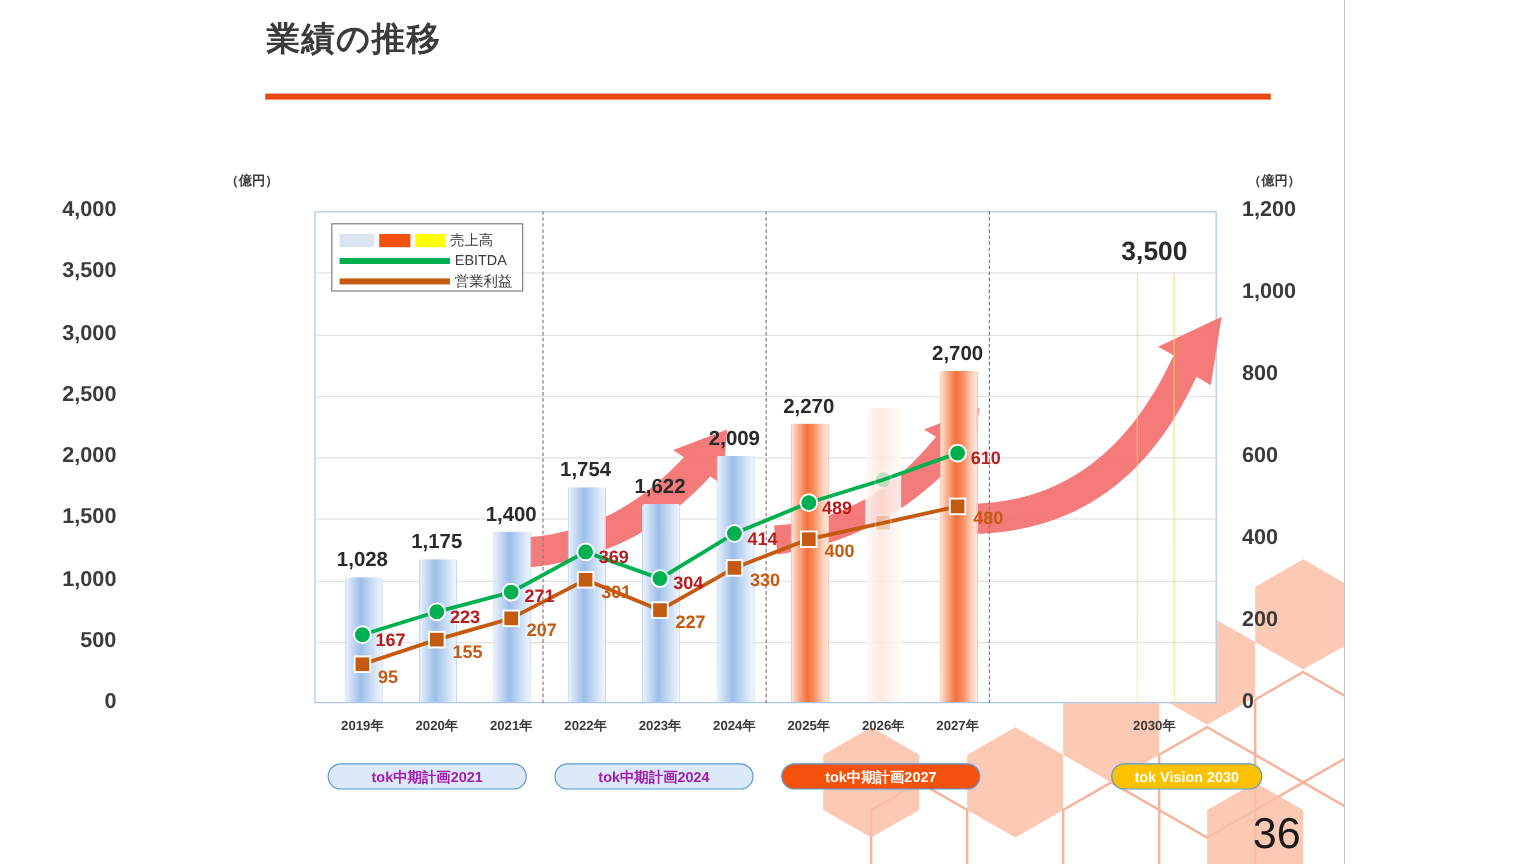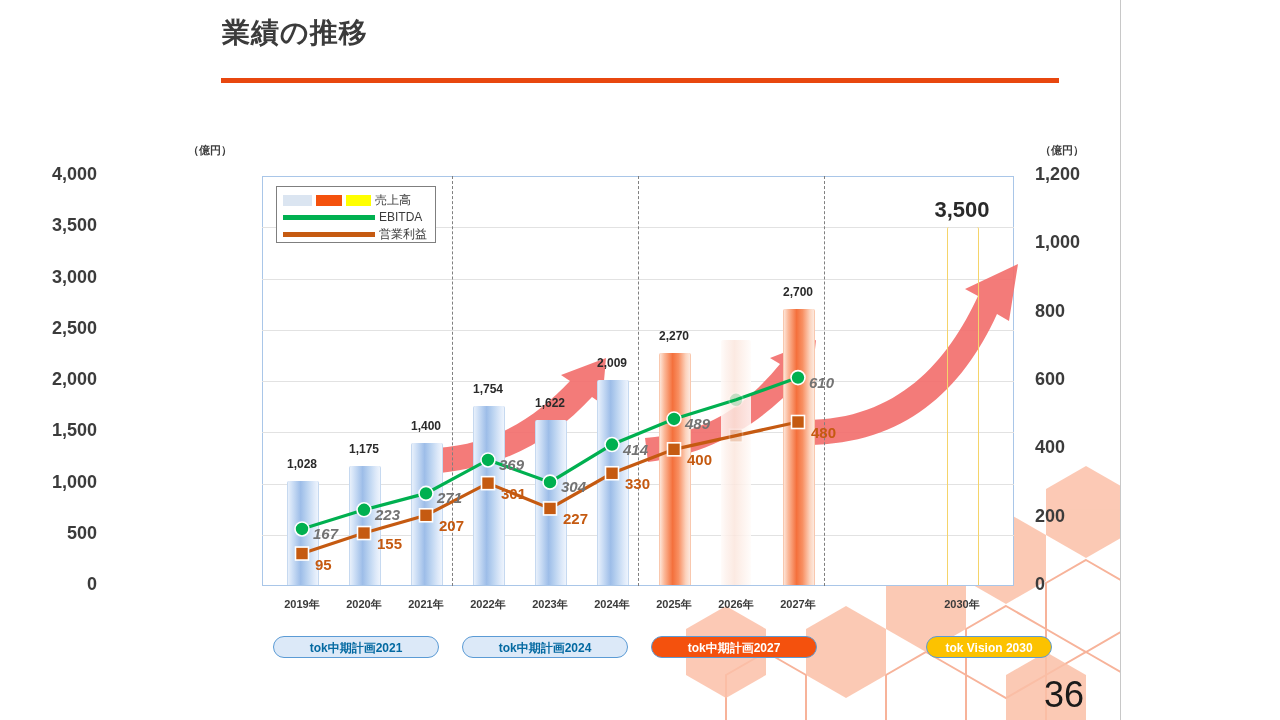--- a/index.html
+++ b/index.html
@@ -52,46 +52,46 @@
     border-left:1px solid #f9c8ae;border-right:1px solid #f9c8ae;
   }
   .bar.ghost{
     background:linear-gradient(to right,#fffbf9 0%,#fdf1ec 18%,#fbe6dd 45%,#fdf0ea 70%,#fffcfa 100%);
     opacity:.85;
   }
   .bar.gold{
     background:linear-gradient(to right,#fff4cf 0%,#ffe079 14%,#ffc породa 0%,#fcc612 42%,#ffd84d 62%,#ffeca4 86%,#fff7d8 100%);
     border-left:1px solid #f5d46a;border-right:1px solid #f5d46a;
   }
-  .bar-label{position:absolute;font-size:12px;font-weight:bold;color:#2a2a2a;
+  .bar-label{position:absolute;font-size:17px;font-weight:bold;color:#2a2a2a;
              white-space:nowrap;text-align:center;}
   .bar-label.big{font-size:22px;}
 
   
   .series-svg{position:absolute;left:0;top:0;width:752px;height:410px;overflow:visible;}
 
   .pt-label{position:absolute;font-size:15px;font-weight:bold;white-space:nowrap;}
-  .pt-label.ebitda{color:#737373;font-style:italic;}
+  .pt-label.ebitda{color:#b91c1c;}
   .pt-label.op{color:#c55a11;}
 
   
   .legend{position:absolute;left:14px;top:10px;width:160px;height:57px;
           background:#fff;border:1px solid #7f7f7f;box-sizing:border-box;
           padding:5px 6px 4px 6px;}
   .lg-row{display:flex;align-items:center;height:16px;margin-bottom:1px;}
   .lg-swatches{display:flex;width:92px;height:11px;}
   .lg-sw{height:11px;margin-right:4px;}
   .lg-line{width:92px;height:5px;margin-right:4px;}
   .lg-text{font-size:12px;color:#3b3b3b;white-space:nowrap;line-height:12px;}
 
   
   .badge{position:absolute;height:22px;line-height:22px;text-align:center;
          border-radius:11px;font-size:12px;font-weight:bold;white-space:nowrap;
          box-sizing:border-box;}
-  .badge.blue{background:#dce9f8;border:1px solid #5b9bd5;color:#0369a1;}
+  .badge.blue{background:#dce9f8;border:1px solid #5b9bd5;color:#a21caf;}
   .badge.orange{background:#f4510d;border:1px solid #5b9bd5;color:#ffffff;}
   .badge.gold{background:#fcc200;border:1px solid #5b9bd5;color:#ffffff;}
 
   .pageno{position:absolute;left:1064px;top:674px;font-size:36px;color:#1a1a1a;
           transform:translateX(-50%);}
 </style>
 </head>
 <body>
 
 <div id="slide">

